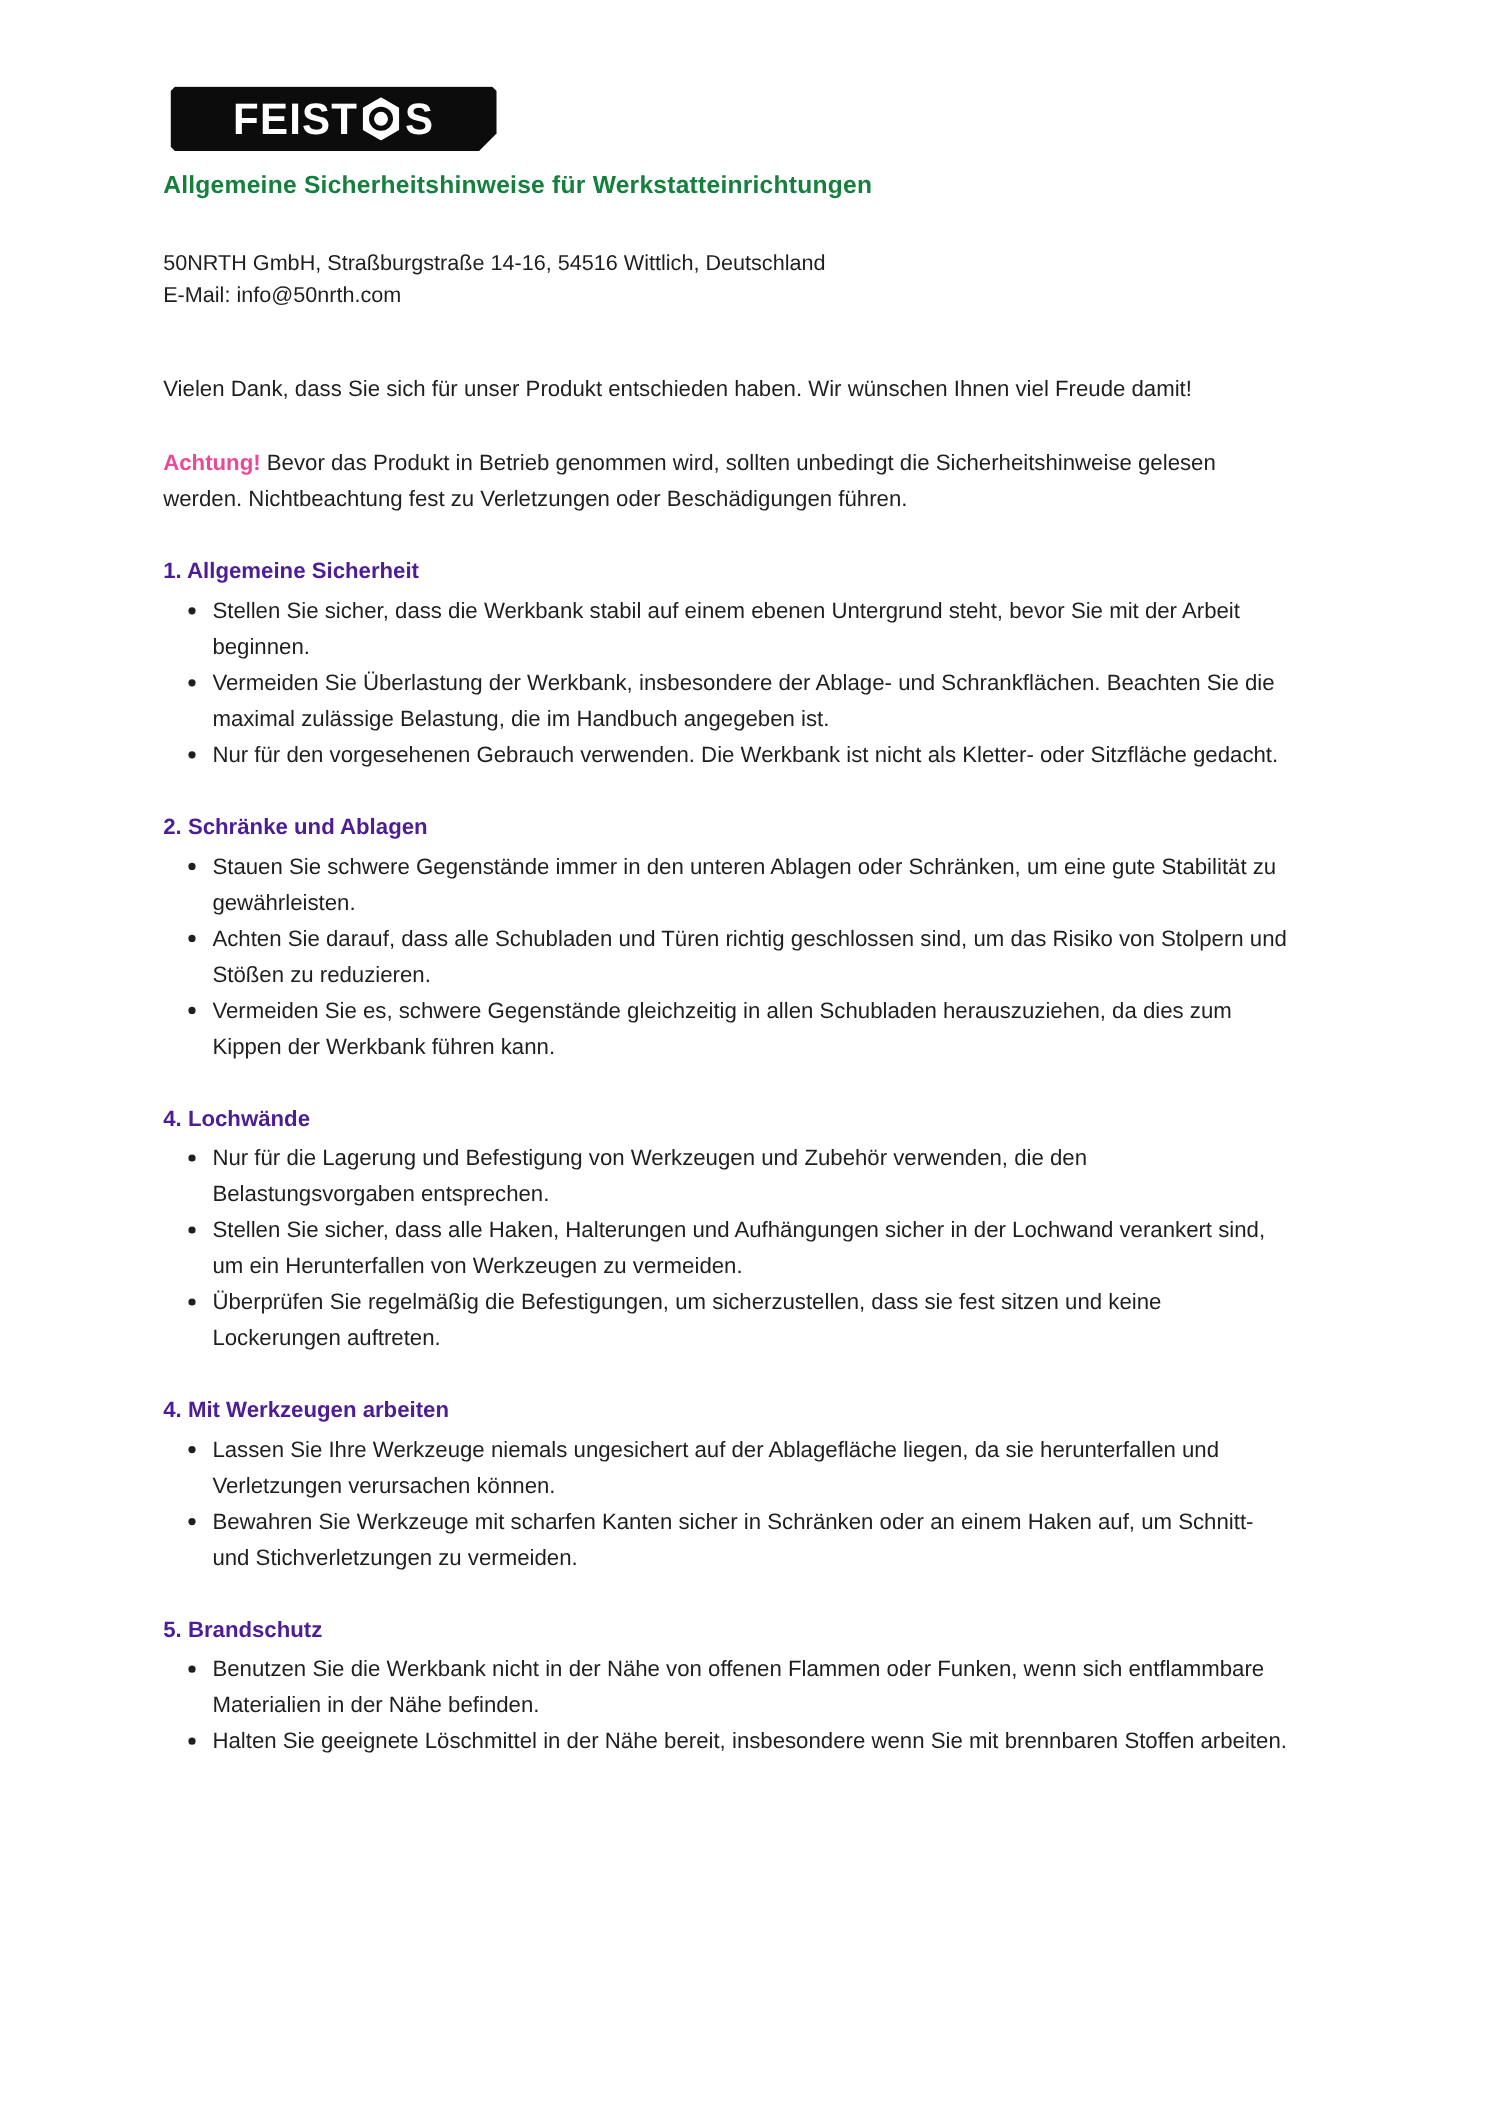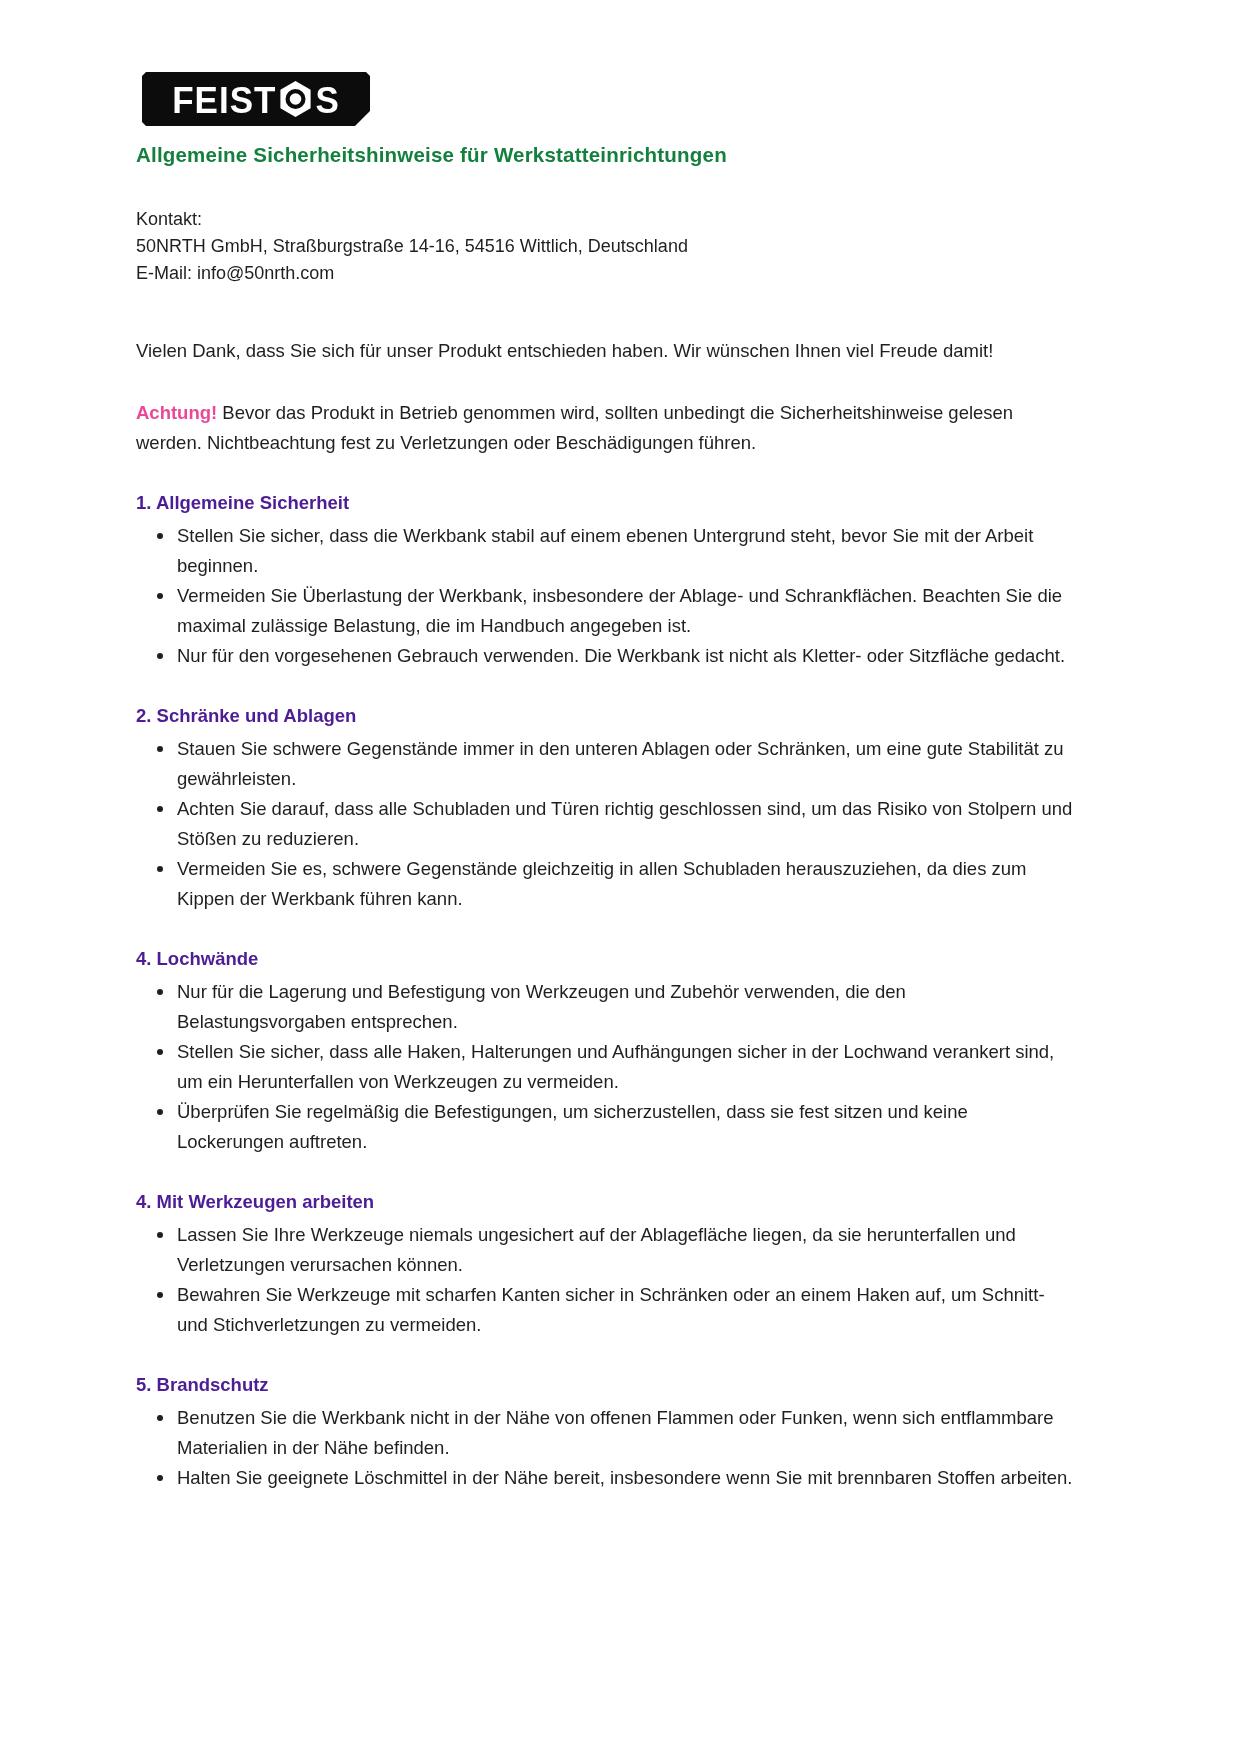--- a/index.html
+++ b/index.html
@@ -11,21 +11,21 @@
     box-sizing: border-box;
     padding: 72px 130px 0 136px;
     font-family: "Liberation Sans", "DejaVu Sans", sans-serif;
     font-size: 18.5px;
     line-height: 30px;
     color: #1f1f1f;
     overflow: hidden;
   }
   .logo-badge {
     margin-left: 6px;
-    width: 228px;
+    width: 272px;
     height: 54px;
     background: #0c0c0c;
     clip-path: polygon(0 4px, 4px 0, calc(100% - 4px) 0, 100% 4px, 100% calc(100% - 15px), calc(100% - 15px) 100%, 4px 100%, 0 calc(100% - 4px));
     display: flex;
     align-items: center;
     justify-content: center;
     gap: 3px;
     user-select: none;
   }
   .logo-text {
@@ -94,21 +94,20 @@
       <polygon points="15.5,0 30.6,8.7 30.6,27.3 15.5,36 0.4,27.3 0.4,8.7" fill="#ffffff"></polygon>
       <circle cx="15.5" cy="18" r="10" fill="#0c0c0c"></circle>
       <circle cx="15.5" cy="18" r="5.8" fill="#ffffff"></circle>
     </svg>
     <span class="logo-text">S</span>
   </div>
 
   <h1 class="doc-title">Allgemeine Sicherheitshinweise für Werkstatteinrichtungen</h1>
 
   <div class="contact-block">
-    <span class="contact-line">Kontakt:</span>
     <span class="contact-line">50NRTH GmbH, Straßburgstraße 14-16, 54516 Wittlich, Deutschland</span>
     <span class="contact-line">E-Mail: info@50nrth.com</span>
   </div>
 
   <p class="intro-para">Vielen Dank, dass Sie sich für unser Produkt entschieden haben. Wir wünschen Ihnen viel Freude damit!</p>
 
   <p class="warning-para"><b>Achtung!</b><span> Bevor das Produkt in Betrieb genommen wird, sollten unbedingt die Sicherheitshinweise gelesen werden. Nichtbeachtung fest zu Verletzungen oder Beschädigungen führen.</span></p>
 
   <section>
     <h2 class="section-heading">1. Allgemeine Sicherheit</h2>

